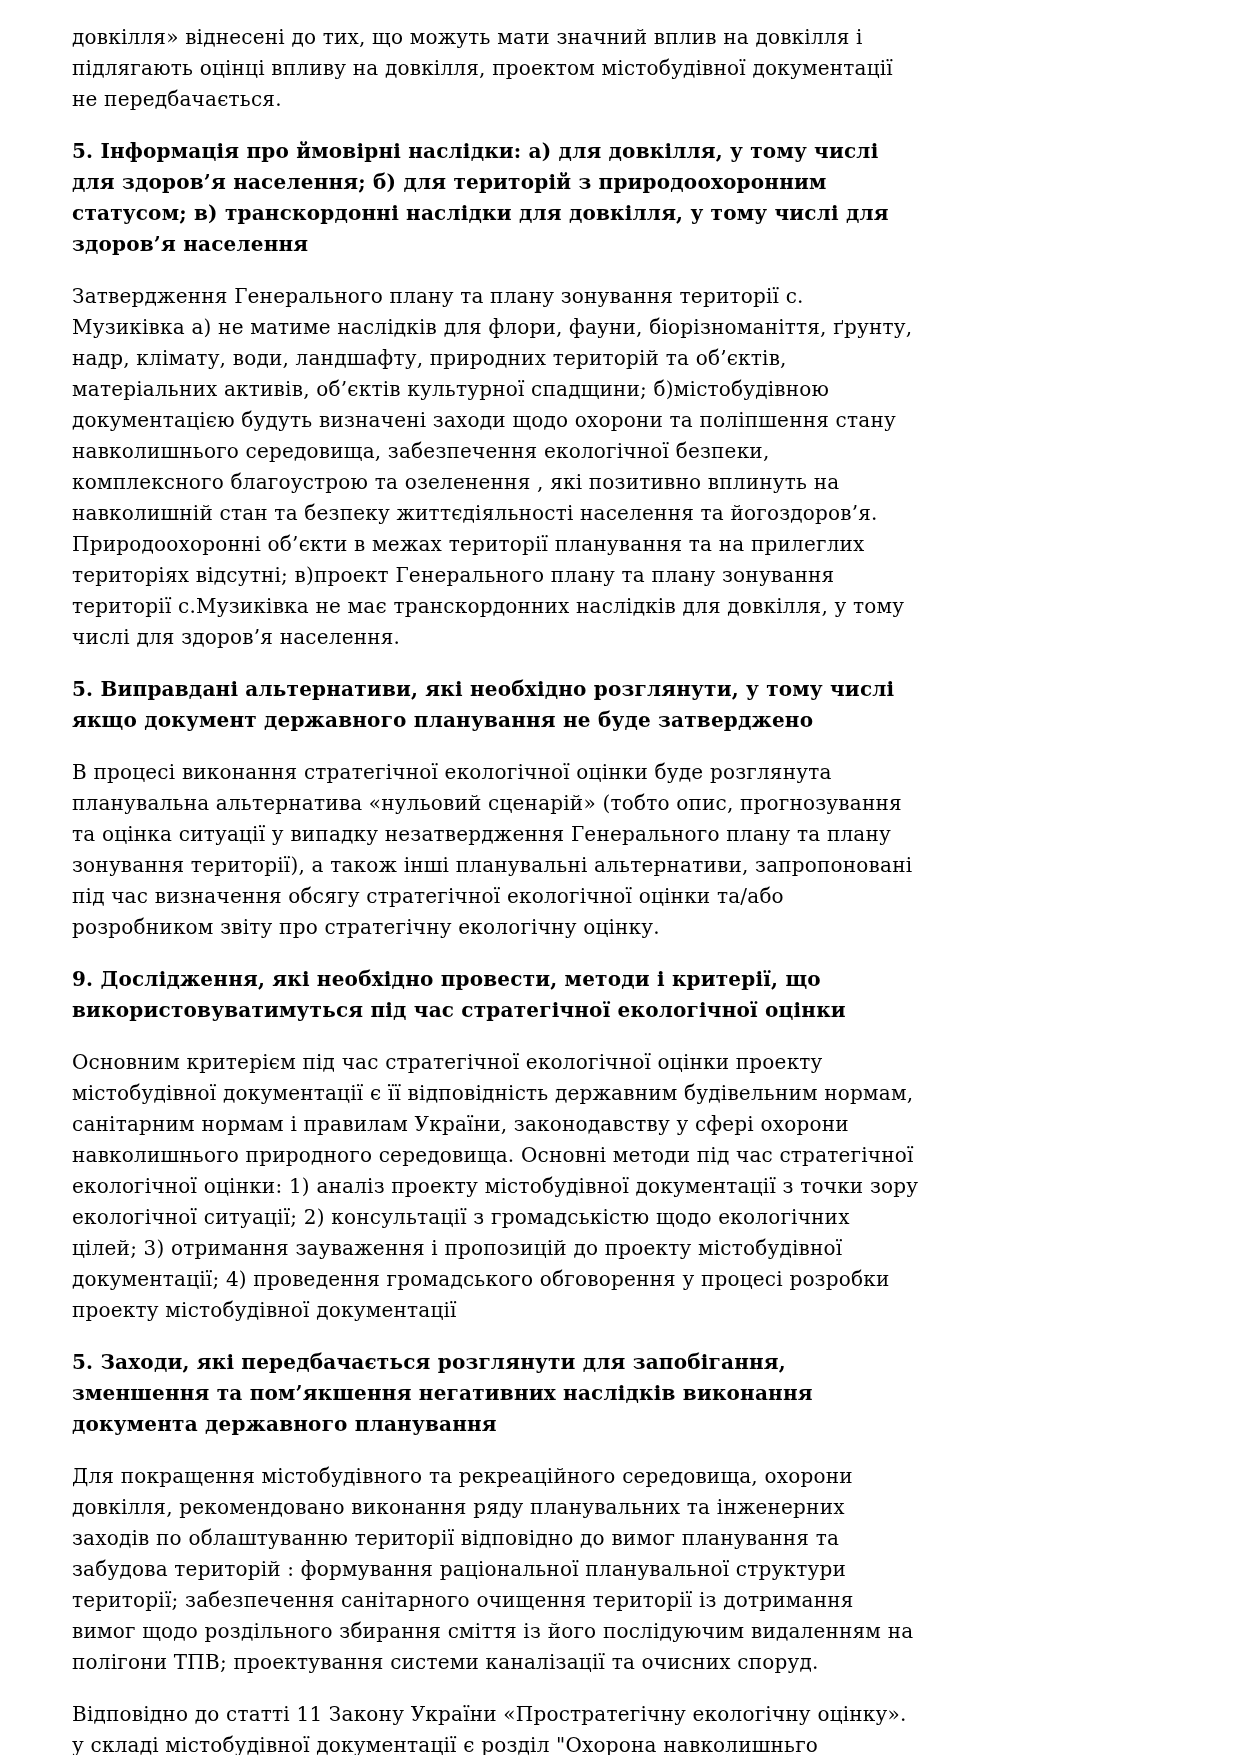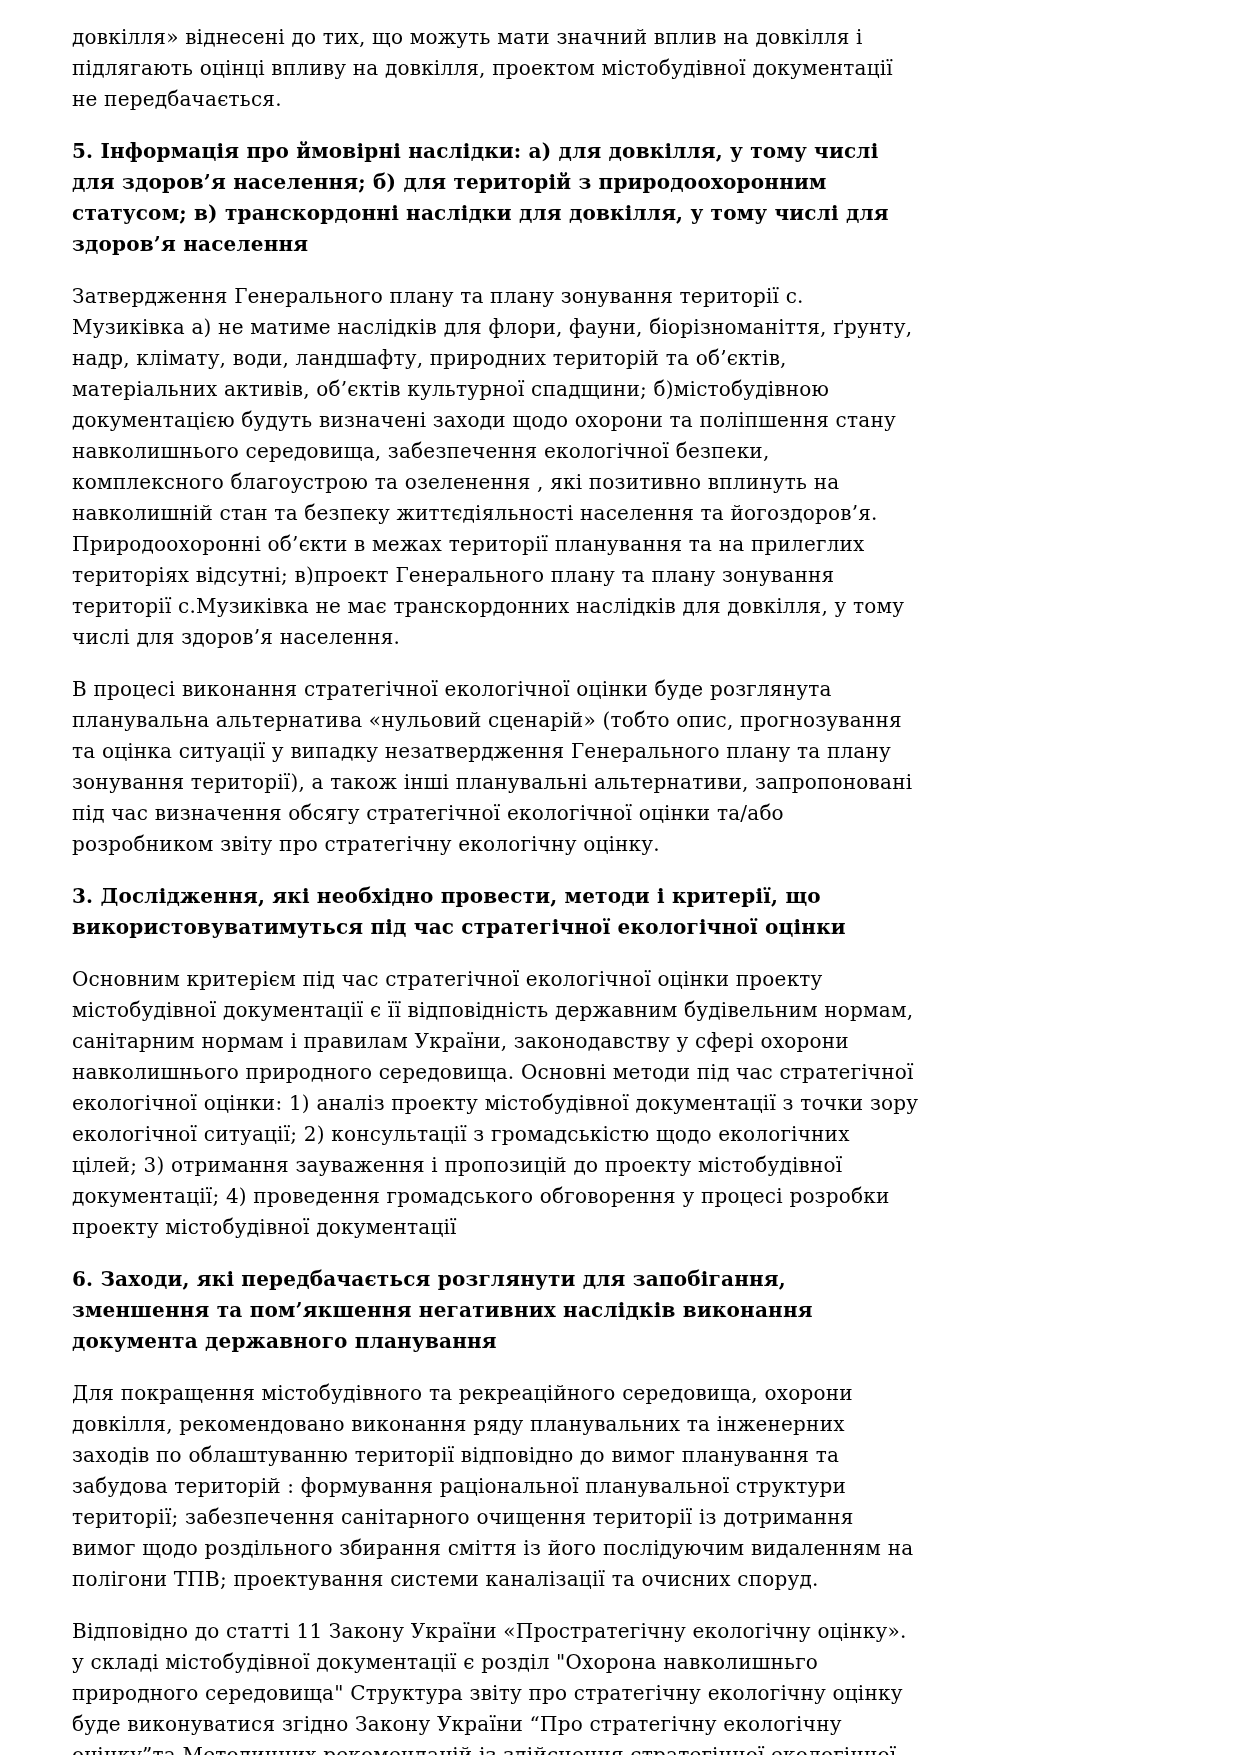--- a/index.html
+++ b/index.html
@@ -33,19 +33,20 @@
     margin-bottom: 10px;
   }
 </style>
 </head>
 <body>
 
 <div class="page">
   <p class="para block">довкілля» віднесені до тих, що можуть мати значний вплив на довкілля і підлягають оцінці впливу на довкілля, проектом містобудівної документації не передбачається.</p>
   <p class="heading block">5. Інформація про ймовірні наслідки: а) для довкілля, у тому числі для здоров’я населення; б) для територій з природоохоронним статусом; в) транскордонні наслідки для довкілля, у тому числі для здоров’я населення</p>
   <p class="para block">Затвердження Генерального плану та плану зонування території с. Музиківка а) не матиме наслідків для флори, фауни, біорізноманіття, ґрунту, надр, клімату, води, ландшафту, природних територій та об’єктів, матеріальних активів, об’єктів культурної спадщини; б)містобудівною документацією будуть визначені заходи щодо охорони та поліпшення стану навколишнього середовища, забезпечення екологічної безпеки, комплексного благоустрою та озеленення , які позитивно вплинуть на навколишній стан та безпеку життєдіяльності населення та йогоздоров’я. Природоохоронні об’єкти в межах території планування та на прилеглих територіях відсутні; в)проект Генерального плану та плану зонування території с.Музиківка не має транскордонних наслідків для довкілля, у тому числі для здоров’я населення.</p>
+  <p class="heading block">5. Виправдані альтернативи, які необхідно розглянути, у тому числі якщо документ державного планування не буде затверджено</p>
   <p class="para block">В процесі виконання стратегічної екологічної оцінки буде розглянута планувальна альтернатива «нульовий сценарій» (тобто опис, прогнозування та оцінка ситуації у випадку незатвердження Генерального плану та плану зонування території), а також інші планувальні альтернативи, запропоновані під час визначення обсягу стратегічної екологічної оцінки та/або розробником звіту про стратегічну екологічну оцінку.</p>
-  <p class="heading block">3. Дослідження, які необхідно провести, методи і критерії, що використовуватимуться під час стратегічної екологічної оцінки</p>
+  <p class="heading block">9. Дослідження, які необхідно провести, методи і критерії, що використовуватимуться під час стратегічної екологічної оцінки</p>
   <p class="para block">Основним критерієм під час стратегічної екологічної оцінки проекту містобудівної документації є її відповідність державним будівельним нормам, санітарним нормам і правилам України, законодавству у сфері охорони навколишнього природного середовища. Основні методи під час стратегічної екологічної оцінки: 1) аналіз проекту містобудівної документації з точки зору екологічної ситуації; 2) консультації з громадськістю щодо екологічних цілей; 3) отримання зауваження і пропозицій до проекту містобудівної документації; 4) проведення громадського обговорення у процесі розробки проекту містобудівної документації</p>
-  <p class="heading block">6. Заходи, які передбачається розглянути для запобігання, зменшення та пом’якшення негативних наслідків виконання документа державного планування</p>
+  <p class="heading block">5. Заходи, які передбачається розглянути для запобігання, зменшення та пом’якшення негативних наслідків виконання документа державного планування</p>
   <p class="para block">Для покращення містобудівного та рекреаційного середовища, охорони довкілля, рекомендовано виконання ряду планувальних та інженерних заходів по облаштуванню території відповідно до вимог планування та забудова територій : формування раціональної планувальної структури території; забезпечення санітарного очищення території із дотримання вимог щодо роздільного збирання сміття із його послідуючим видаленням на полігони ТПВ; проектування системи каналізації та очисних споруд.</p>
   <p class="para block">Відповідно до статті 11 Закону України «Простратегічну екологічну оцінку». у складі містобудівної документації є розділ "Охорона навколишньго природного середовища" Структура звіту про стратегічну екологічну оцінку буде виконуватися згідно Закону України “Про стратегічну екологічну оцінку”та Методичних рекомендацій із здійснення стратегічної екологічної оцінки. Зміст стратегічної екологічної оцінки визначається переліком основних екологічнихпроблем наявних на території планування.</p>
 </div>
 
 </body></html>

